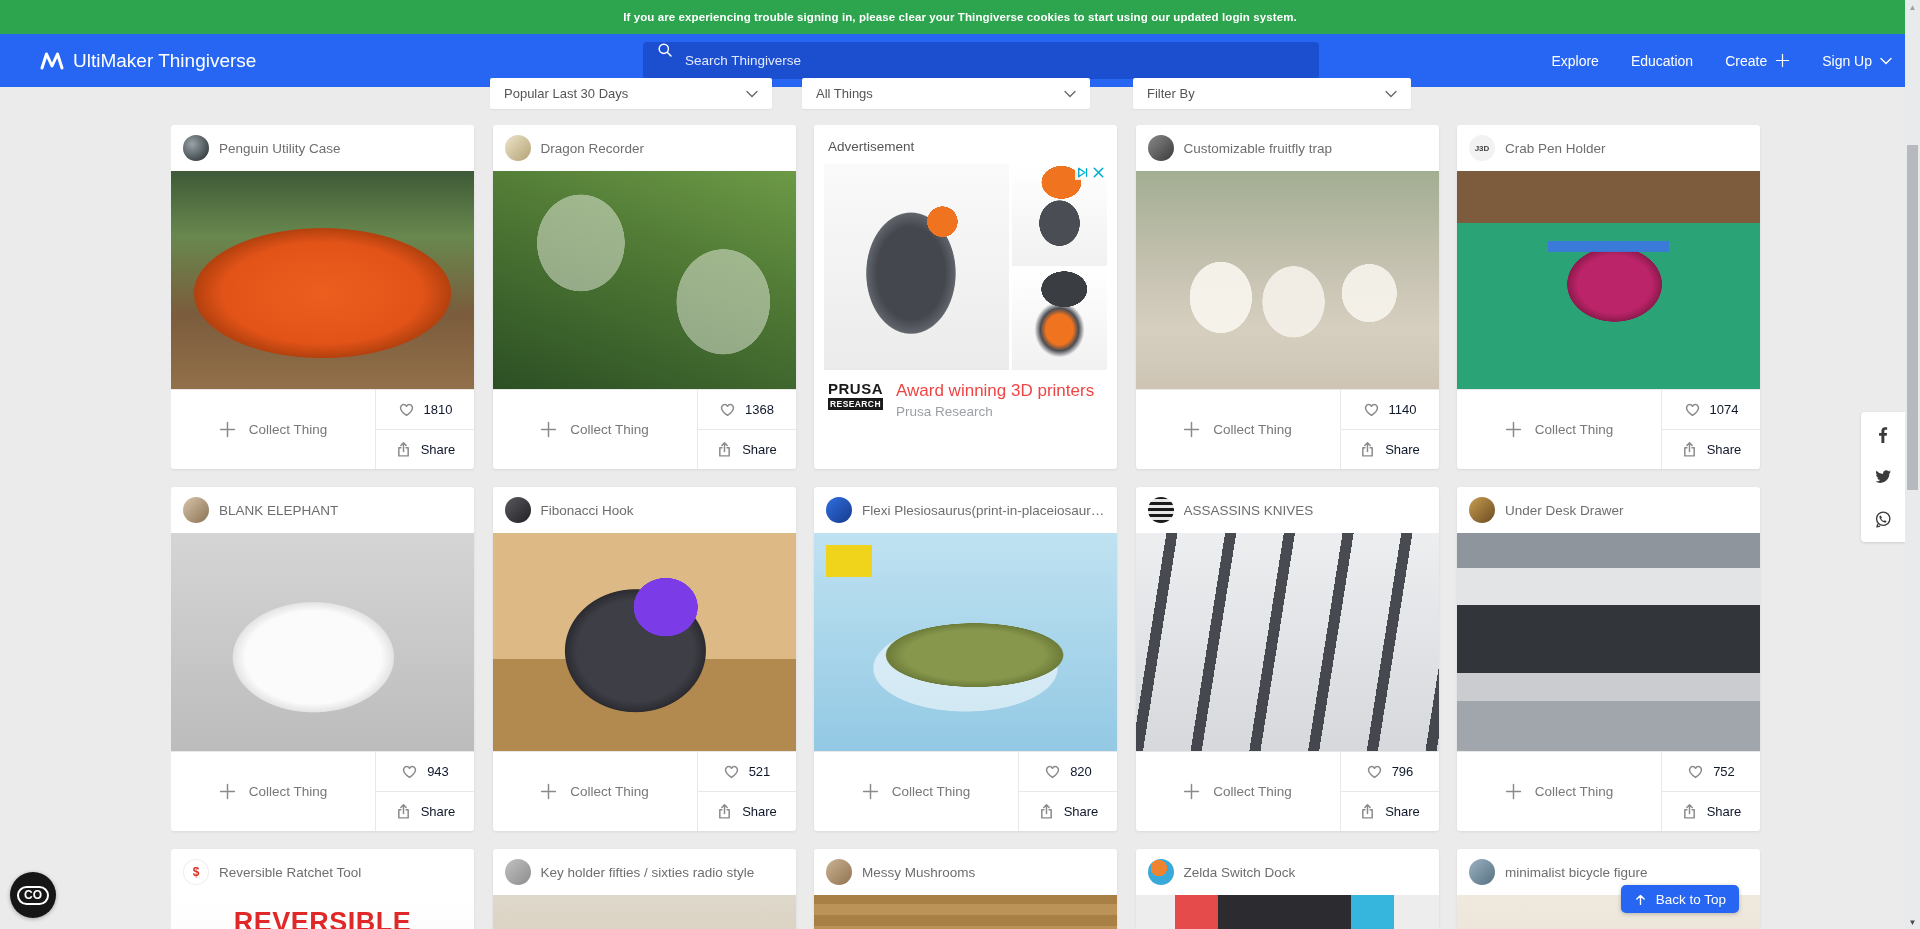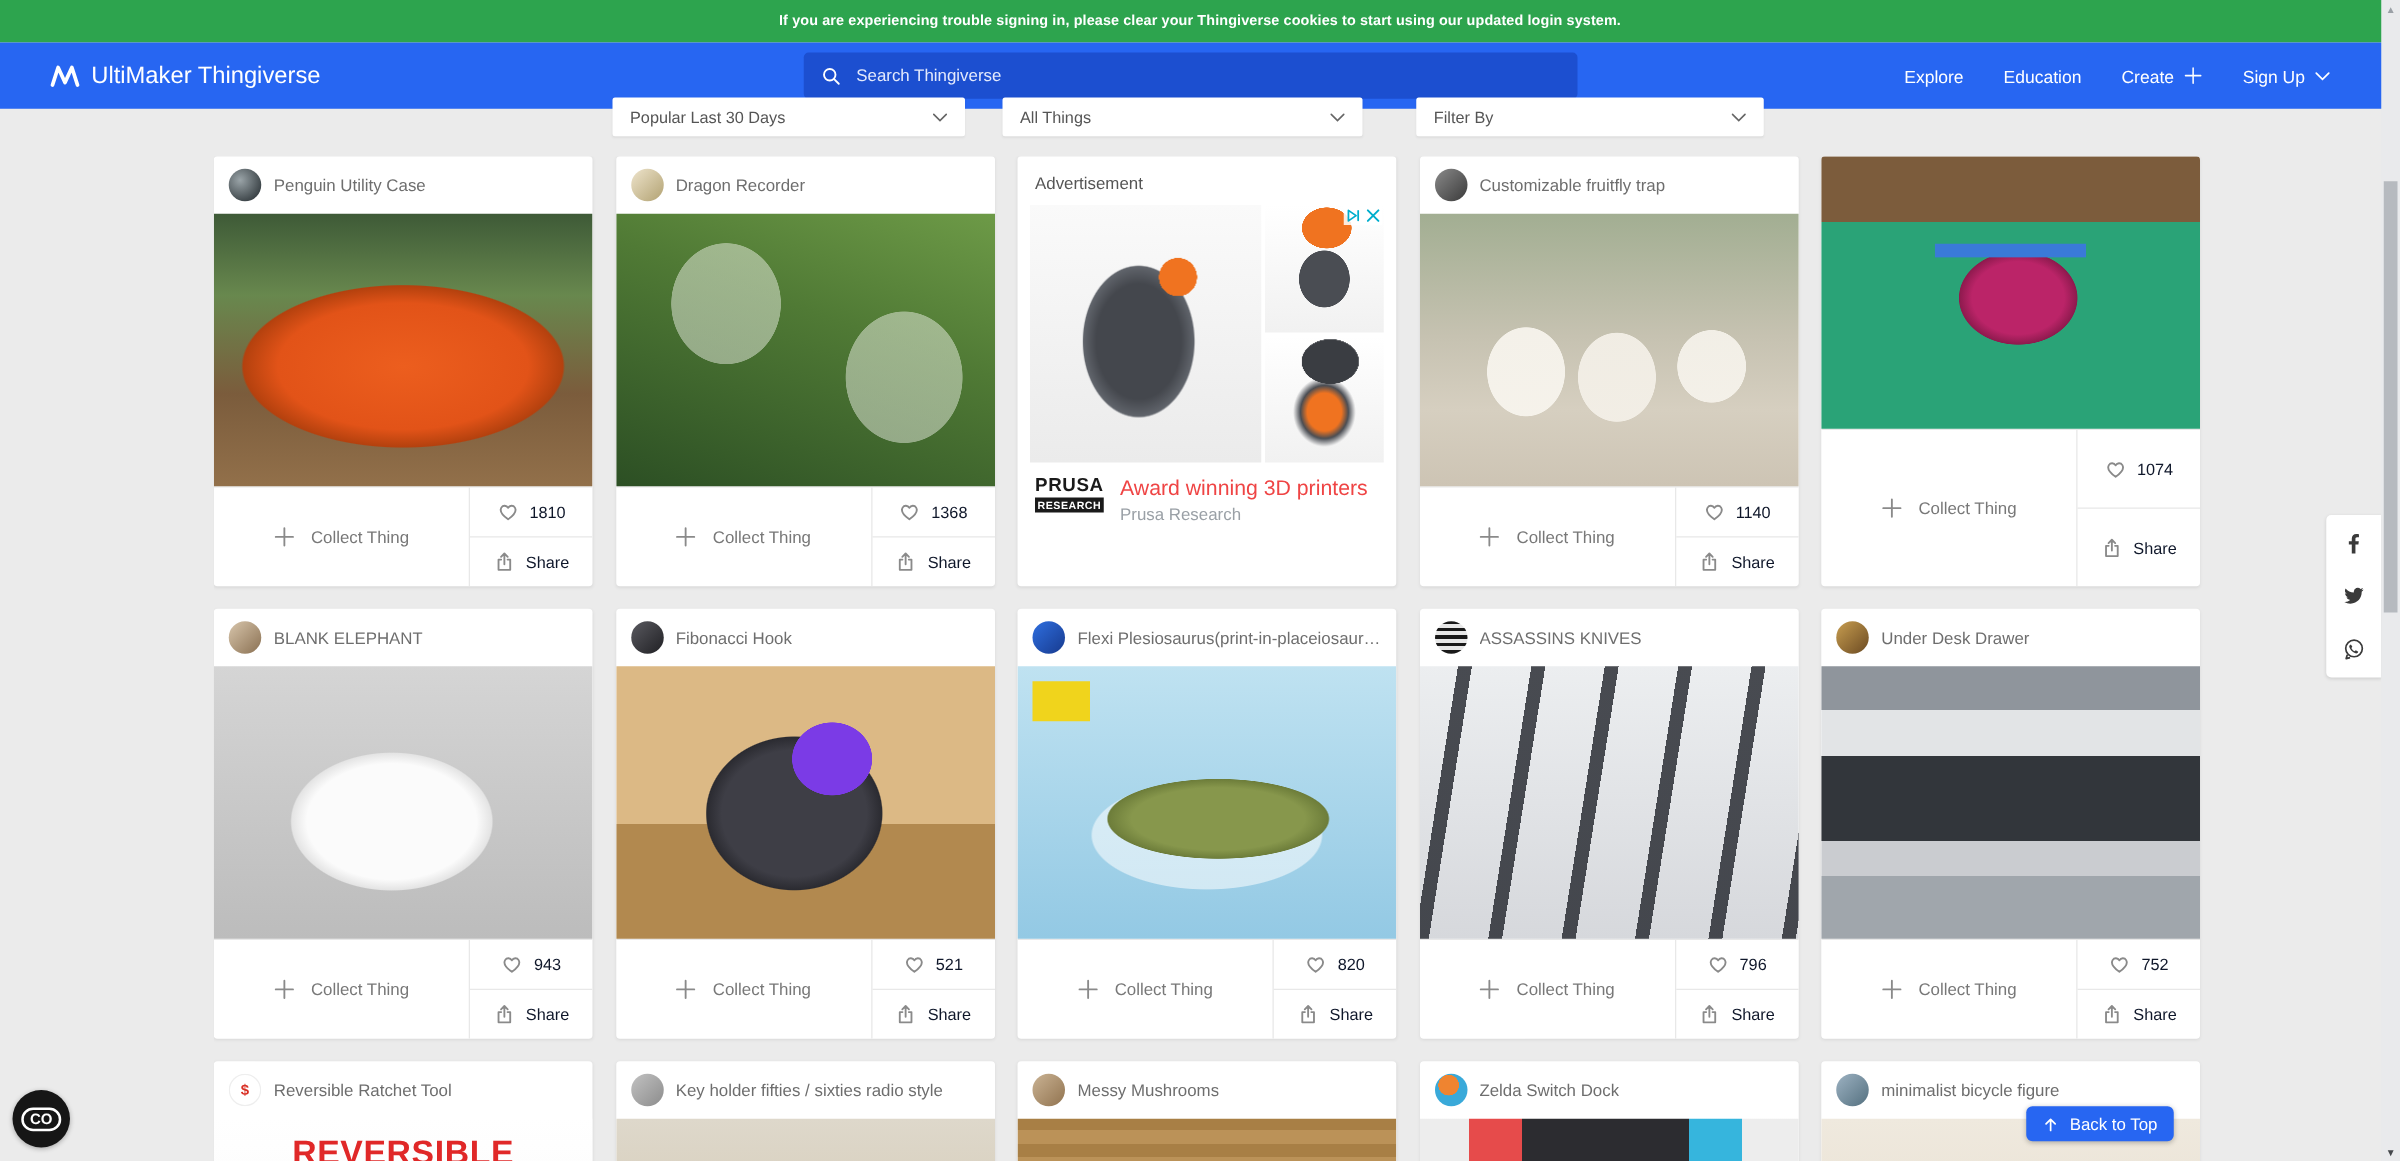--- a/index.html
+++ b/index.html
@@ -18,31 +18,31 @@
 
   
   .header {
     height:53px; background:#2766f2; position:relative; color:#fff;
   }
   .brand {
     position:absolute; left:40px; top:0; height:53px;
     display:flex; align-items:center; gap:9px; font-size:19px; cursor:pointer;
   }
   .searchbar {
-    position:absolute; left:643px; top:8px; width:619px; height:37px;
+    position:absolute; left:643px; top:8px; width:676px; height:37px;
     background:#1c4fd0; border-radius:4px;
-    display:flex; align-items:center; padding:0 14px;
+    display:flex; padding:0 14px;
   }
   .searchbar input {
     flex:1; background:transparent; border:none; outline:none;
     color:#fff; font-size:13.5px; margin-left:10px; font-family:inherit;
   }
   .searchbar input::placeholder { color:#eef2ff; opacity:.95; }
   .nav {
-    position:absolute; right:56px; top:0; height:53px;
+    position:absolute; right:28px; top:0; height:53px;
     display:flex; align-items:center; gap:32px; font-size:14px;
   }
   .nav-item { display:flex; align-items:center; gap:8px; cursor:pointer; white-space:nowrap; }
 
   
   .dd {
     position:absolute; top:78px; height:31px; background:#fff; border-radius:2px;
     display:flex; align-items:center; justify-content:space-between;
     padding:0 14px; color:#555; font-size:13px; cursor:pointer;
     box-shadow:0 1px 2px rgba(0,0,0,.06);
@@ -321,20 +321,26 @@
         <button class="share">
           <svg class="ic" viewBox="0 0 16 16">
               <path d="M5.6 6.3H3.6V14h8.8V6.3h-2M8 9.8V1.8M5.5 4.2 8 1.7l2.5 2.5"></path>
             </svg>
           <span>Share</span>
         </button>
       </div>
     </div>
   </article>
     <article class="card">
+    <div class="card-head">
+      <span class="avatar" style="background:#f2f2f2;color:#444">
+          <i>J3D</i>
+        </span>
+      <span class="card-title">Crab Pen Holder</span>
+    </div>
     <div class="thumb" style="background:linear-gradient(90deg, rgba(0,0,0,0) 0 30%, #3a7ad8 30% 70%, rgba(0,0,0,0) 70%) 0 34%/100% 5% no-repeat, radial-gradient(21% 23% at 52% 52%, #bb2468 0 58%, #8e1a4e 74%, rgba(0,0,0,0) 75%), linear-gradient(180deg, #7c5c3c 0 24%, #2aa377 24% 100%)">
       <div class="thumb-label"></div>
     </div>
     <div class="actions">
       <button class="collect">
         <svg class="ic" viewBox="0 0 16 16">
             <path d="M8 1.5v13M1.5 8h13"></path>
           </svg>
         <span>Collect Thing</span>
       </button>

